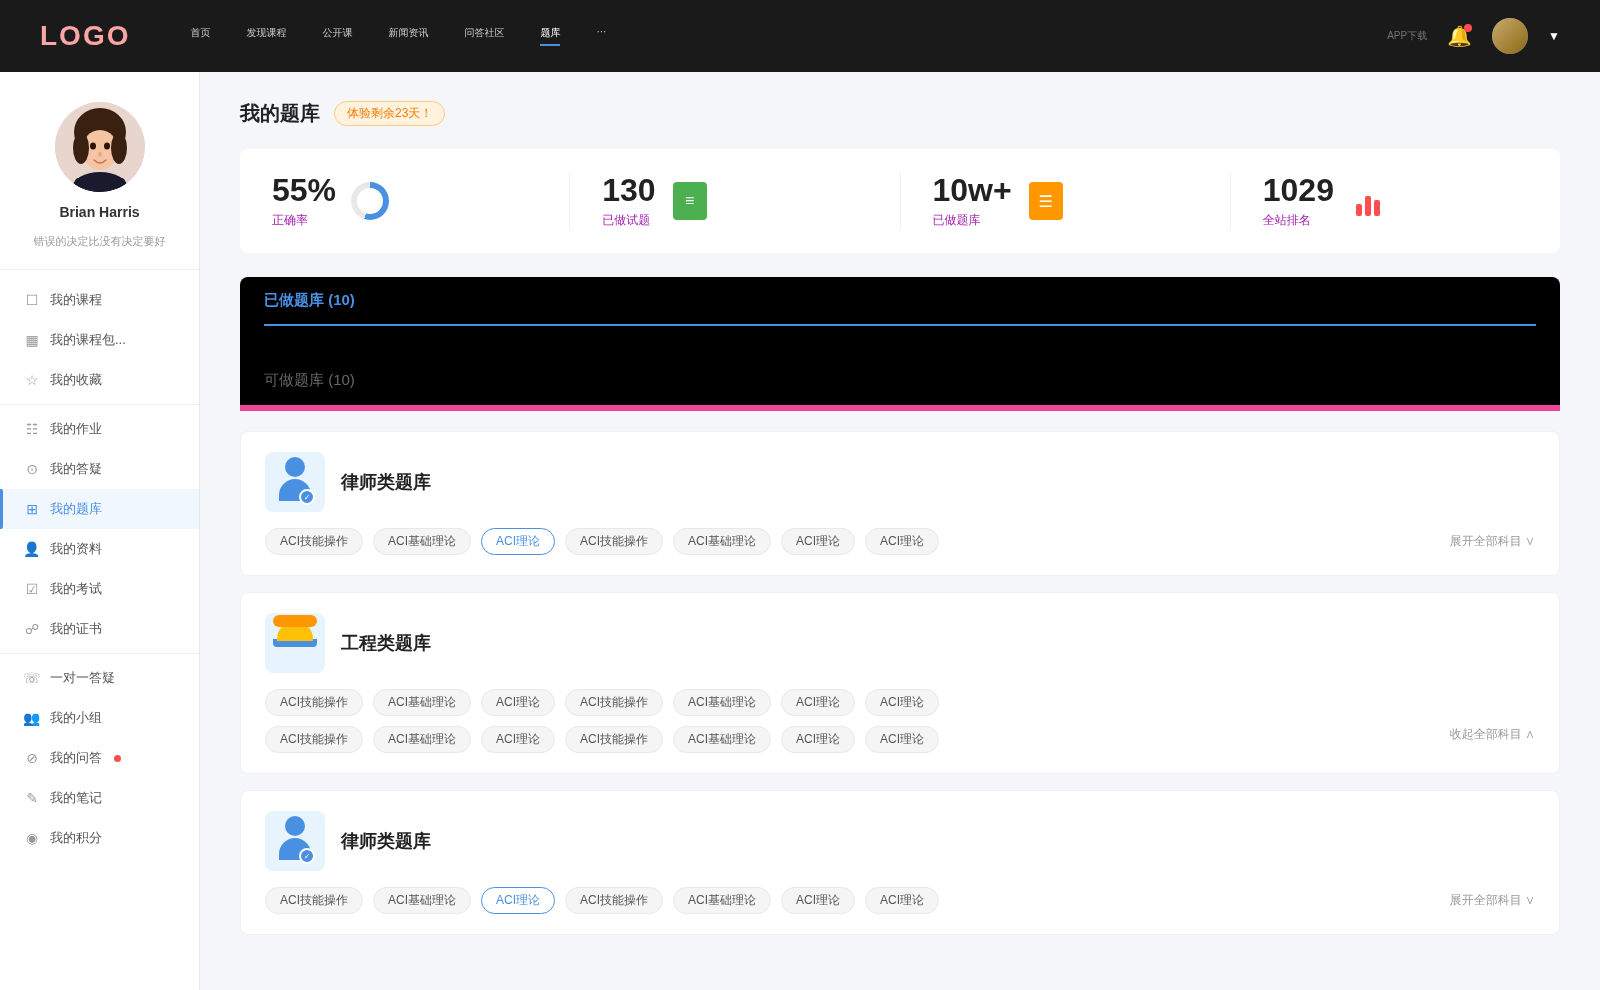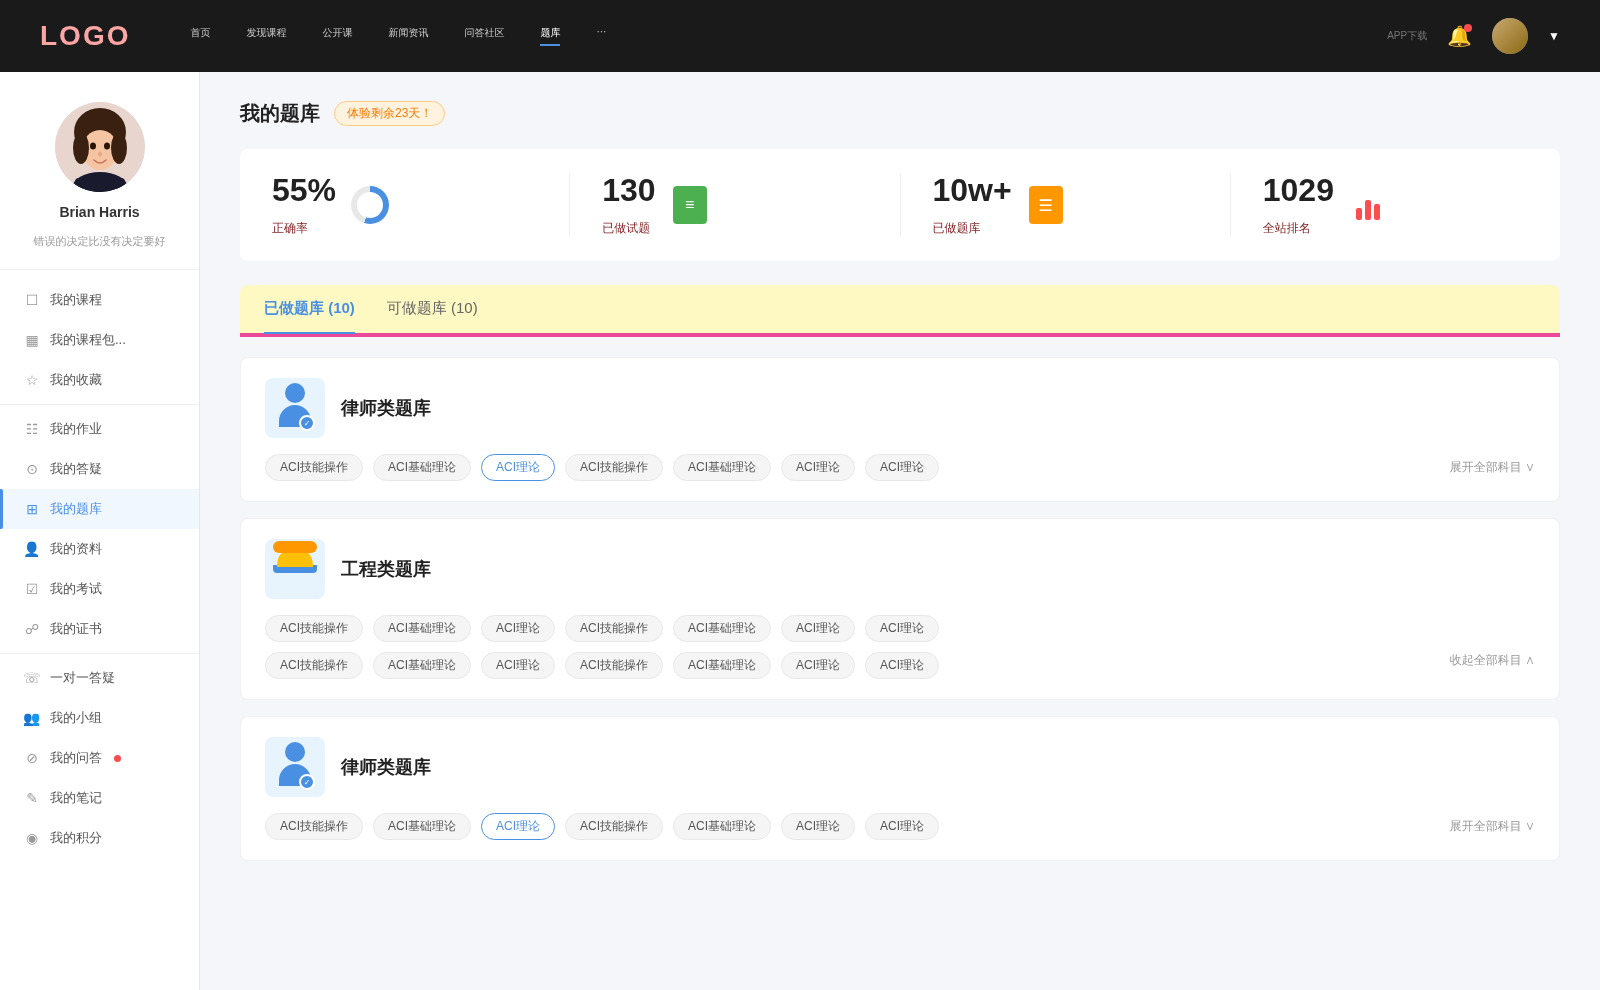--- a/index.html
+++ b/index.html
@@ -213,22 +213,22 @@
     .stat-item:last-child { border-right: none; }
     .stat-text { }
     .stat-value {
       font-size: 32px;
       font-weight: 700;
       color: #222;
       line-height: 1.1;
     }
     .stat-label {
       font-size: 12px;
-      color: #7f1d1d;
-      margin-top: 12px;
+      color: #a21caf;
+      margin-top: 4px;
     }
     .stat-icon {
       width: 40px; height: 40px;
       display: flex; align-items: center; justify-content: center;
       font-size: 22px;
     }
 
     
     .pie-chart {
       width: 38px; height: 38px;
@@ -285,25 +285,26 @@
       padding-bottom: 4px;
     }
     .icon-bar-red .b1 { width: 6px; height: 12px; background: #ff4d4f; border-radius: 2px; }
     .icon-bar-red .b2 { width: 6px; height: 20px; background: #ff4d4f; border-radius: 2px; }
     .icon-bar-red .b3 { width: 6px; height: 16px; background: #ff4d4f; border-radius: 2px; }
 
     
     .tabs-row {
       display: flex;
       gap: 32px;
-      border-bottom: 4px solid #ec4899;
+      border-bottom: 6px solid #ec4899;
       margin-bottom: 20px;
-      background: #fef9c3;
+      background: #000000;
       padding: 0 24px;
       border-radius: 8px 8px 0 0;
+      flex-direction: column;
     }
     .tab-item {
       font-size: 15px;
       color: #666;
       padding: 14px 0;
       cursor: pointer;
       border-bottom: 2px solid transparent;
       margin-bottom: -1px;
     }
     .tab-item.active {

